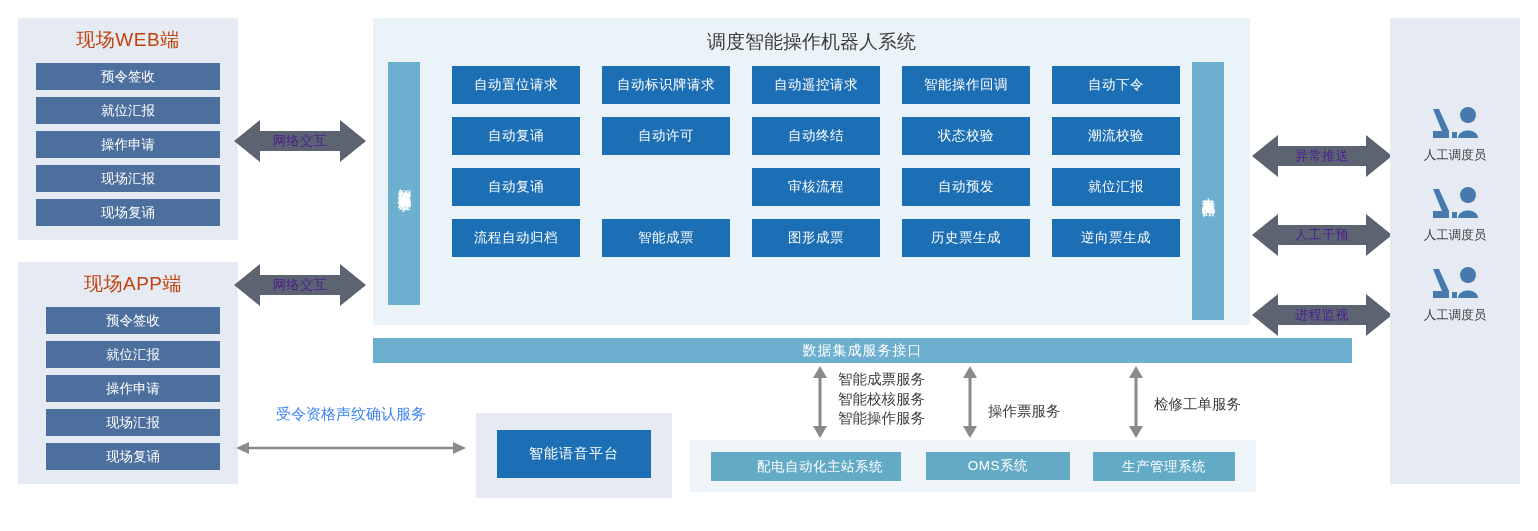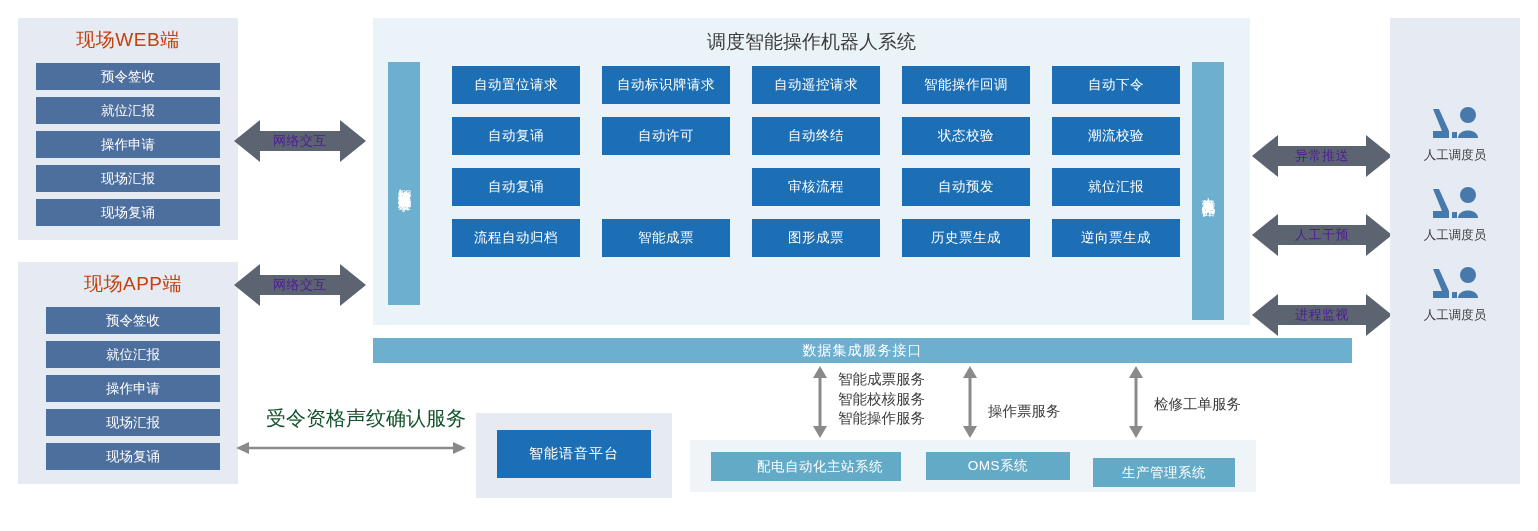--- a/index.html
+++ b/index.html
@@ -78,21 +78,21 @@
     transform:translateY(-50%);
     text-align:center;
     font-size:13px;color:#4c1d95;
     letter-spacing:0.5px;
     pointer-events:none;
   }
 
   
   .thin-arrow svg{display:block;}
   .thin-lbl{
-    font-size:20px;color:#14532d;text-align:right;
+    font-size:15px;color:#3b82f6;text-align:center;
   }
 
   
   .varrow svg{display:block;}
 
   .svc-lbl{
     font-size:14.5px;color:#3d3d3d;line-height:1.35;
     white-space:pre-line;
   }
 
@@ -254,21 +254,21 @@
   </svg>
 </div>
 
 <div class="abs panel-grey" style="left:476px;top:413px;width:196px;height:85px;"></div>
 <div class="abs voice-box" style="left:497px;top:430px;width:154px;height:48px;">智能语音平台</div>
 
 <div class="abs panel-pale" style="left:690px;top:440px;width:566px;height:52px;"></div>
 
 <div class="abs sys-box" style="left:711px;top:452px;width:190px;height:29px;padding-left:28px;">配电自动化主站系统</div>
 <div class="abs sys-box" style="left:926px;top:452px;width:144px;height:28px;">OMS系统</div>
-<div class="abs sys-box" style="left:1093px;top:452px;width:142px;height:29px;margin-top:6px;">生产管理系统</div>
+<div class="abs sys-box" style="left:1093px;top:452px;width:142px;height:29px;">生产管理系统</div>
 
 <div class="abs varrow" style="left:812px;top:366px;width:16px;height:72px;">
   <svg width="16" height="72" viewBox="0 0 16 72" aria-hidden="true">
     <line x1="8" y1="10" x2="8" y2="62" stroke="#8a8a8a" stroke-width="3"></line>
     <polygon points="8,0 1,12 15,12" fill="#8a8a8a"></polygon>
     <polygon points="8,72 1,60 15,60" fill="#8a8a8a"></polygon>
   </svg>
 </div>
 <div class="abs varrow" style="left:962px;top:366px;width:16px;height:72px;">
   <svg width="16" height="72" viewBox="0 0 16 72" aria-hidden="true">

